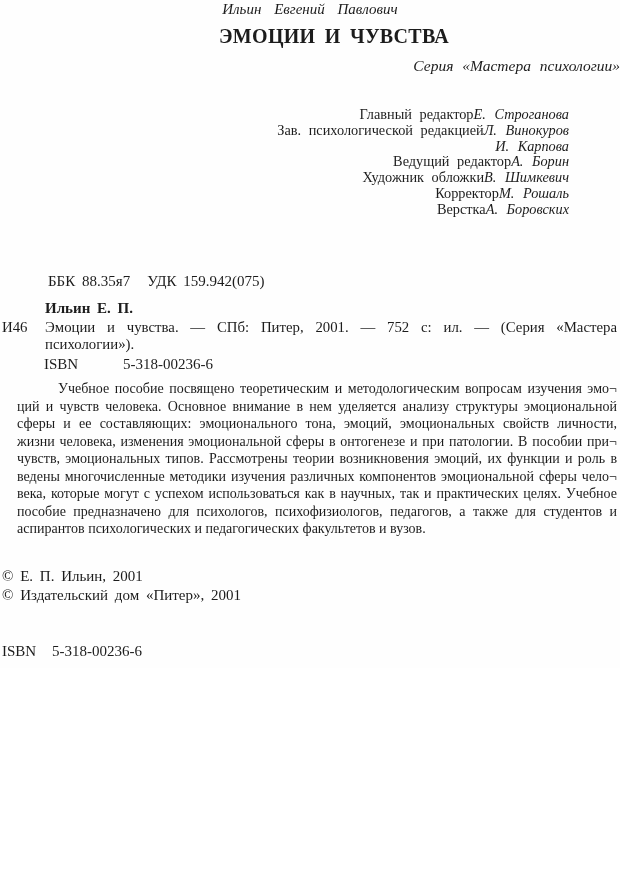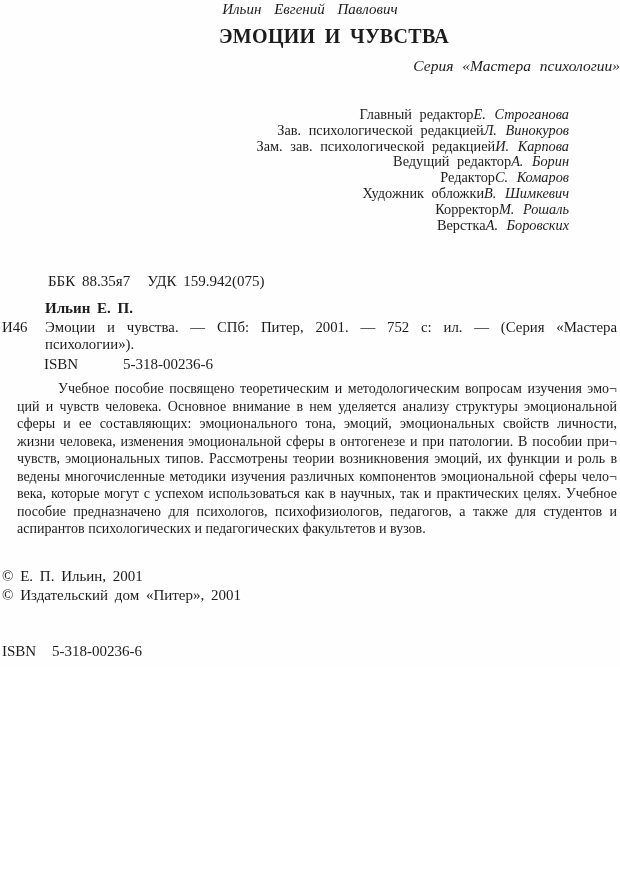--- a/index.html
+++ b/index.html
@@ -89,30 +89,25 @@
   <div class="credits">
       <div class="credit-row">
         <span class="credit-role">Главный редактор</span>
         <span class="credit-name">Е. Строганова</span>
       </div>
       <div class="credit-row">
         <span class="credit-role">Зав. психологической редакцией</span>
         <span class="credit-name">Л. Винокуров</span>
       </div>
       <div class="credit-row">
-        <span class="credit-role">Зам. зав. психологической редакцией</span>
         <span class="credit-name">И. Карпова</span>
       </div>
       <div class="credit-row">
         <span class="credit-role">Ведущий редактор</span>
         <span class="credit-name">А. Борин</span>
-      </div>
-      <div class="credit-row">
-        <span class="credit-role">Редактор</span>
-        <span class="credit-name">С. Комаров</span>
       </div>
       <div class="credit-row">
         <span class="credit-role">Художник обложки</span>
         <span class="credit-name">В. Шимкевич</span>
       </div>
       <div class="credit-row">
         <span class="credit-role">Корректор</span>
         <span class="credit-name">М. Рошаль</span>
       </div>
       <div class="credit-row">

